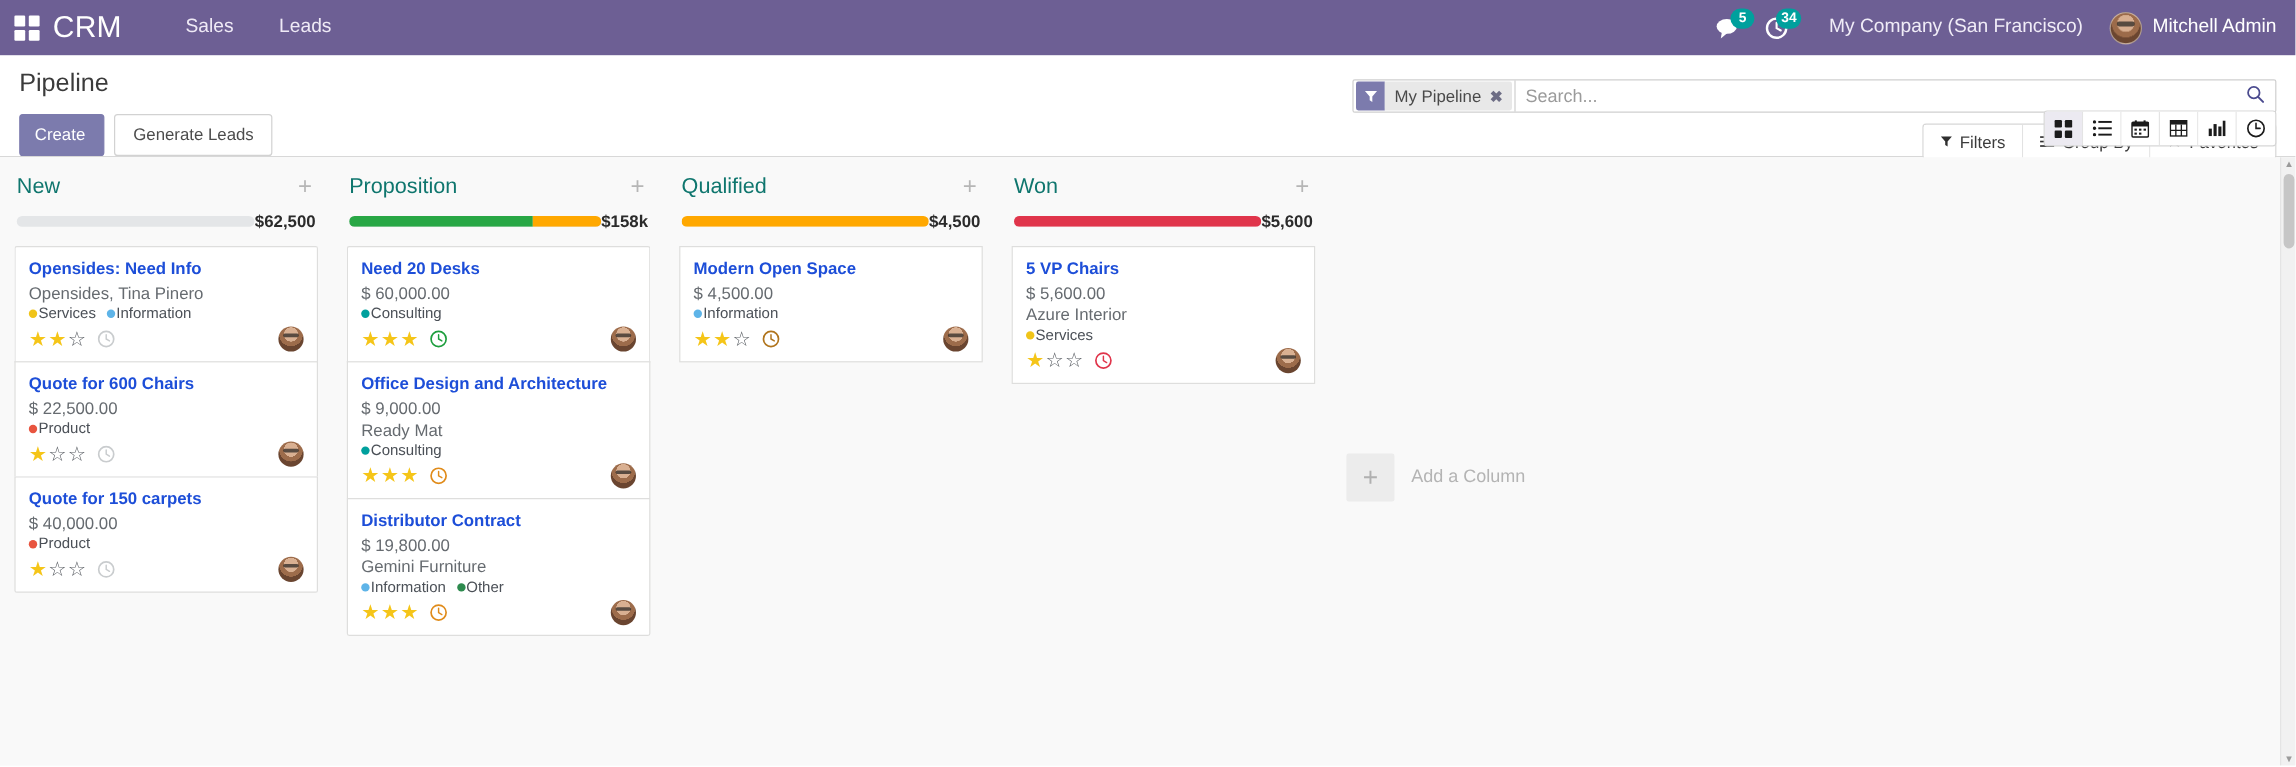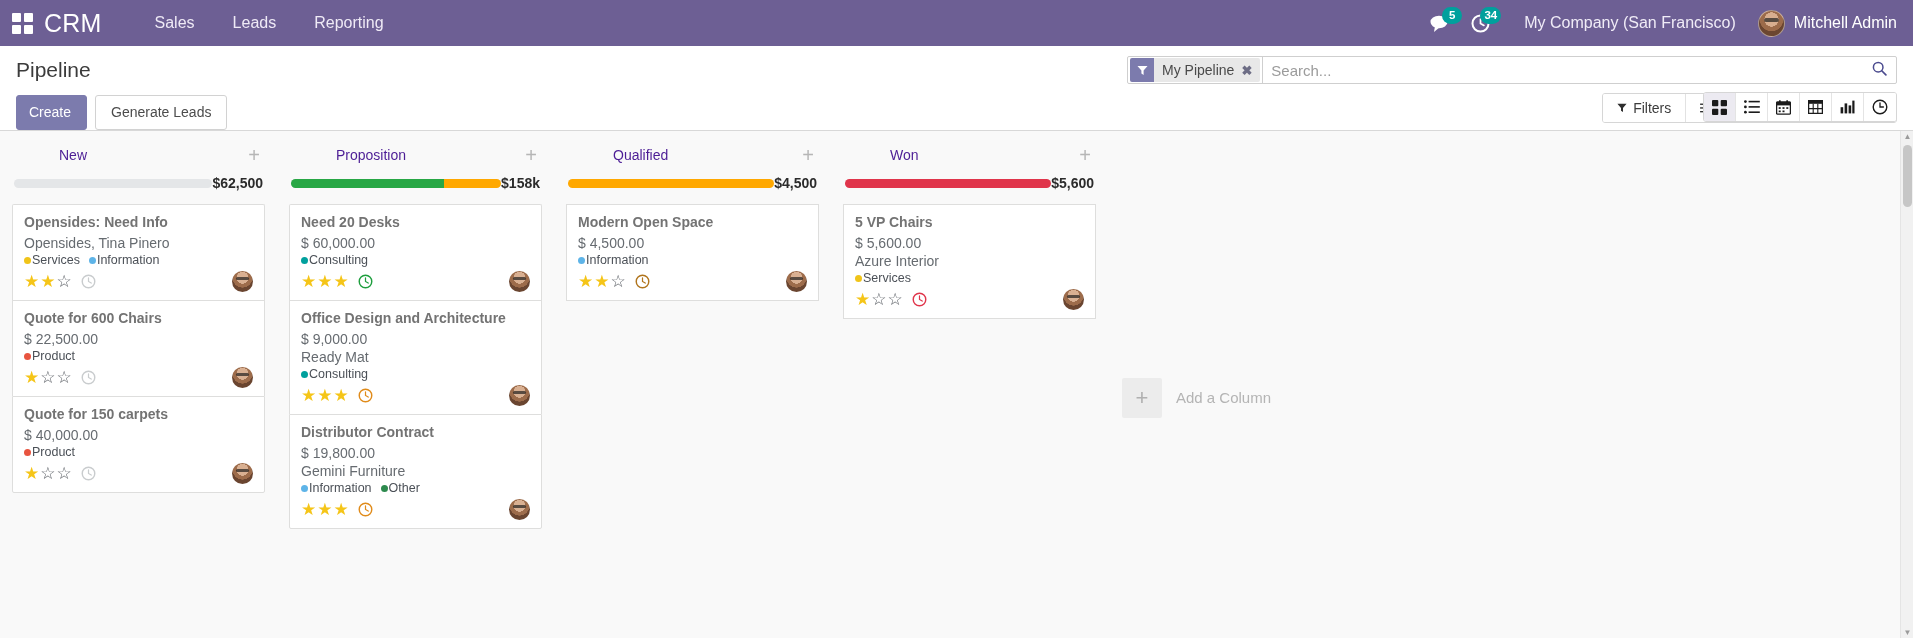--- a/index.html
+++ b/index.html
@@ -79,21 +79,21 @@
     font-size: 14px; padding: 7px 15px; border-radius: 3px;
     border: 1px solid transparent; cursor: pointer; line-height: 1.35;
     font-family: "Liberation Sans", sans-serif; white-space: nowrap;
   }
   .btn-primary { background: #7c7bad; color: #fff; border-color: #7c7bad; padding-left: 12px; }
   .btn-default { background: #fff; color: #4c4c4c; border-color: #d2d2d2; }
 
   .cp-left { display: flex; flex-direction: column; }
 
   .cp-right {
-    position: absolute; right: 16px; top: 10px;
+    position: absolute; right: 16px; top: 20px;
     display: flex; flex-direction: column; align-items: flex-end;
   }
   .searchview {
     display: flex; align-items: center;
     border: 1px solid #cfcfcf; background: #fff;
     height: 28px; width: 770px; padding: 0; border-radius: 2px;
   }
   .facet { display: flex; align-items: center; height: 24px; margin: 1px 0 1px 2px; }
   .facet-icon {
     background: #7c7bad; color: #fff; height: 24px; width: 24px;
@@ -137,40 +137,40 @@
   .vs-btn.active { background: #eceaf1; }
 
   
   .kanban {
     display: flex; padding: 0 0 0 0; height: calc(639px - 46px - 86px);
     background: #f9f9f9; overflow: hidden; position: relative;
   }
   .k-col { width: 277px; flex: none; padding: 0 12px; position: relative; }
   .k-col-head { padding: 14px 2px 0 2px; }
   .k-col-title-row { display: flex; align-items: center; justify-content: space-between; }
-  .k-col-title { font-size: 14px; color: #4c1d95; font-weight: 400; margin-left: 45px; }
+  .k-col-title { font-size: 18px; color: #0f766e; font-weight: 400; }
   .k-col-plus { color: #b6b6b6; font-size: 20px; cursor: pointer; line-height: 1; padding: 0 3px; }
   .k-progress-row { display: flex; align-items: center; margin-top: 10px; }
   .k-progress {
     flex: 1; height: 9px; border-radius: 5px; background: #e4e6e8; overflow: hidden;
     display: flex;
   }
   .k-progress i { display: block; height: 100%; }
   .k-amount { font-size: 14px; font-weight: 700; color: #2b2b2b; white-space: nowrap; }
 
   .k-cards { margin-top: 13px; }
   .k-card {
     background: #fff; border: 1px solid #dededd;
     padding: 9px 11px 8px 11px; cursor: pointer; position: relative;
     border-bottom: none;
   }
   .k-card:first-child { border-radius: 2px 2px 0 0; }
   .k-card.last { border-bottom: 1px solid #dededd; border-radius: 0 0 2px 2px; }
   .k-card.only { border-bottom: 1px solid #dededd; border-radius: 0; }
-  .k-title { font-size: 14px; font-weight: 700; color: #737373; margin-bottom: 5px; }
+  .k-title { font-size: 14px; font-weight: 700; color: #1d4ed8; margin-bottom: 5px; }
   .k-amount-line { font-size: 14px; color: #666b70; margin-bottom: 2px; }
   .k-partner { font-size: 14px; color: #666b70; margin-bottom: 2px; }
   .k-tags { display: flex; flex-wrap: wrap; gap: 9px; margin-bottom: 4px; }
   .k-tag { font-size: 12.5px; color: #4b5057; display: flex; align-items: center; gap: 1px; }
   .k-tag .dot { width: 7px; height: 7px; border-radius: 50%; display: inline-block; }
   .k-bottom { display: flex; align-items: center; margin-top: 4px; }
   .k-stars { display: flex; gap: 1px; align-items: center; }
   .star { font-size: 17px; line-height: 1; }
   .star.on { color: #f5c518; }
   .star.off { color: #5c6066; }
@@ -215,21 +215,20 @@
       <i></i>
         <i></i>
         <i></i>
         <i></i>
     </span>
   </div>
   <div class="brand">CRM</div>
   <div class="nav-menu">
     <div class="nav-item">Sales</div>
     <div class="nav-item">Leads</div>
-    <div class="nav-item">Reporting</div>
   </div>
 
   <div class="nav-right">
     <div class="sysicon">
       <svg width="22" height="19" viewBox="0 0 22 19">
         <ellipse cx="9" cy="8" rx="8.5" ry="6.2" fill="#ffffff"></ellipse>
         <path d="M5 12 L4 18 L10 13 Z" fill="#ffffff"></path>
       </svg>
       <span class="badge">5</span>
     </div>

